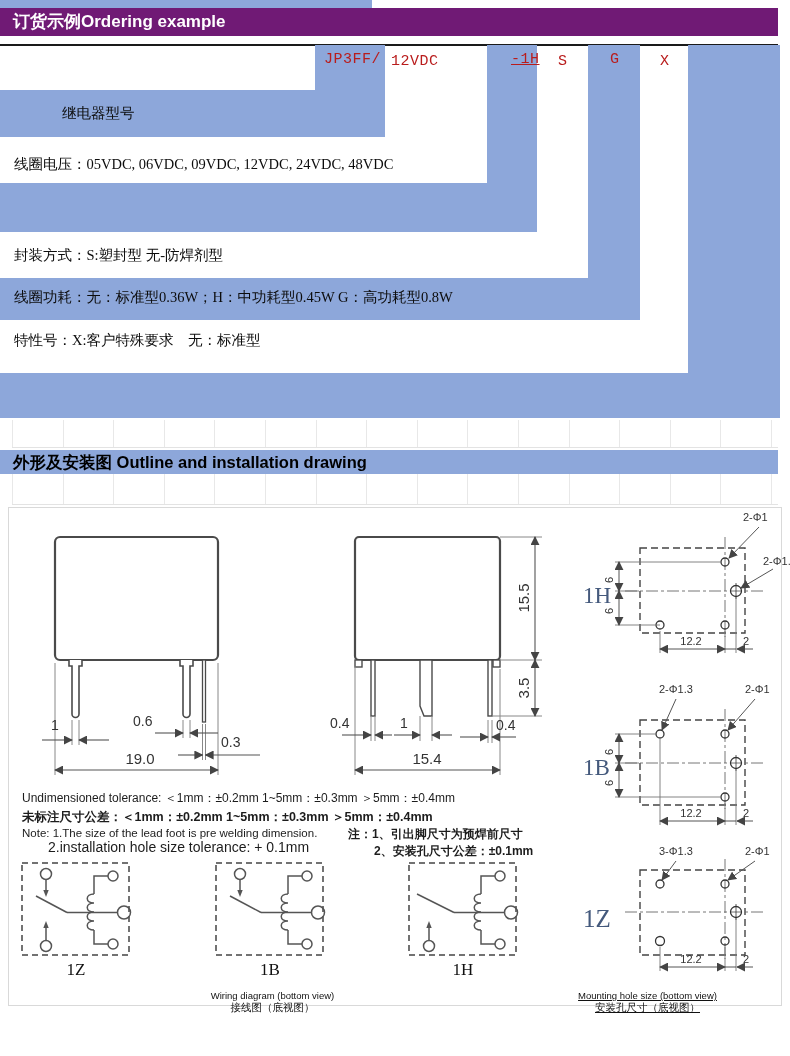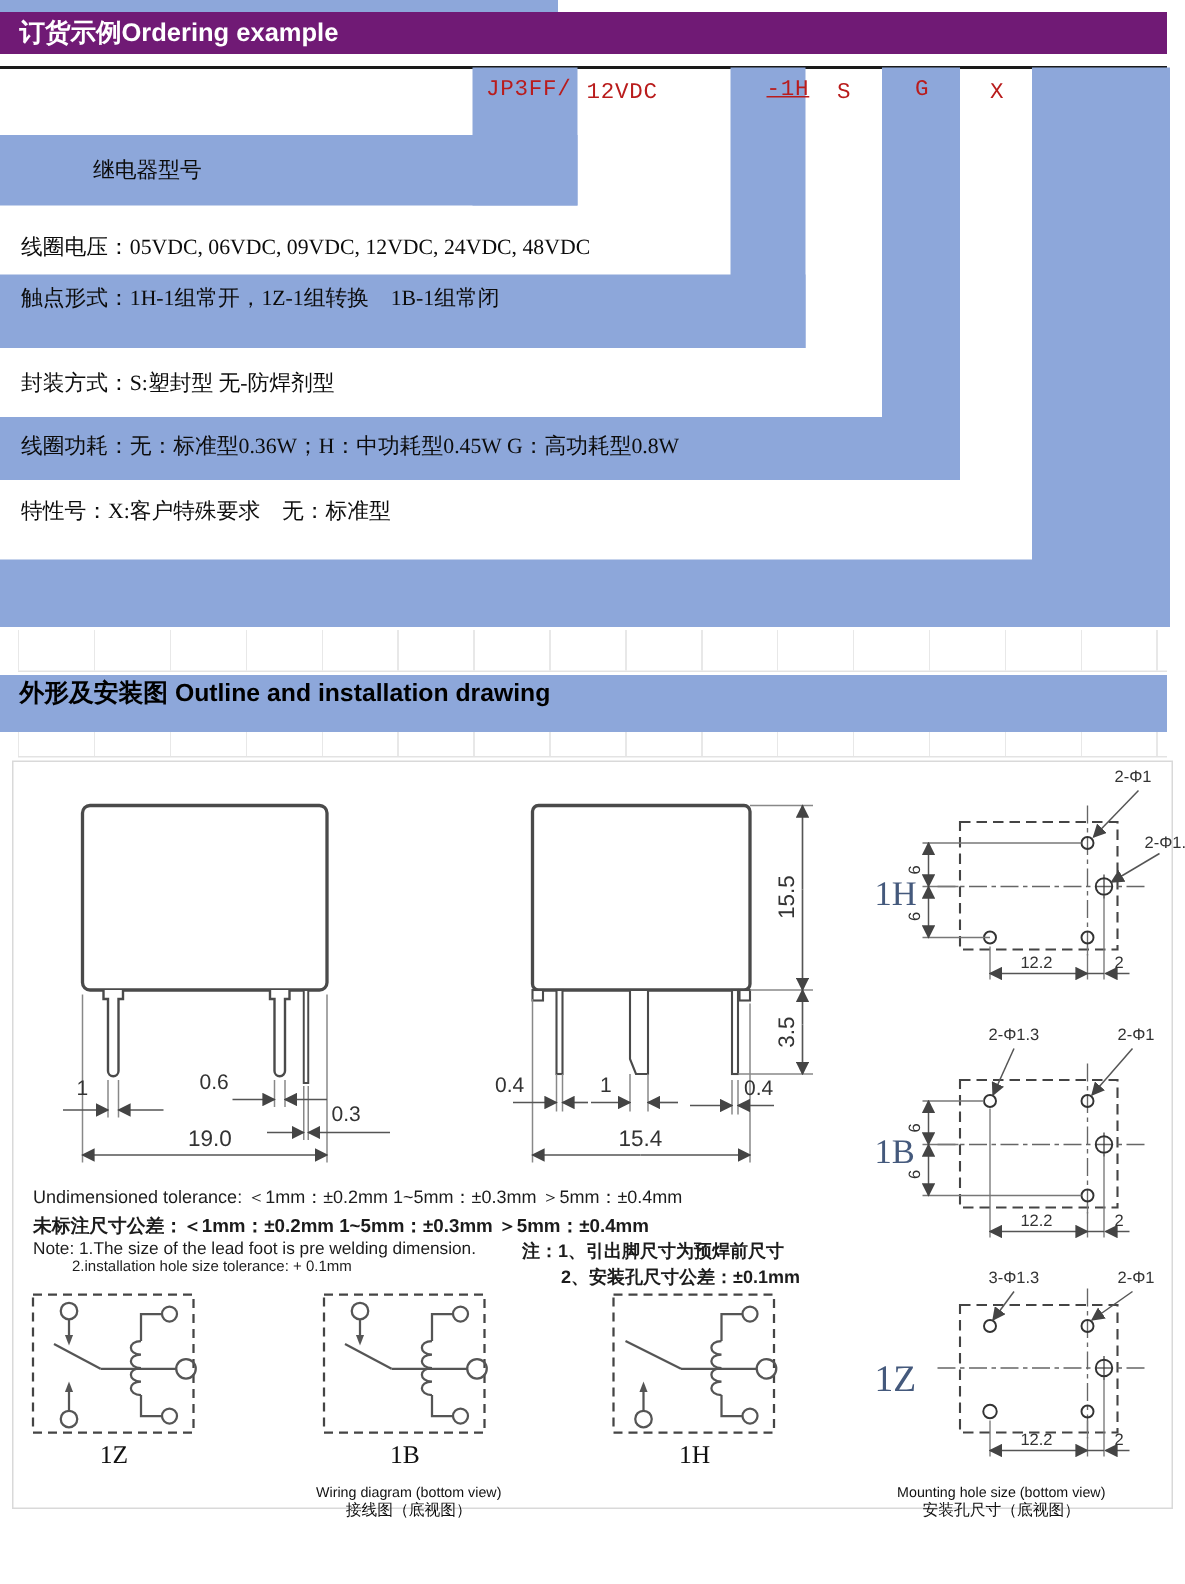--- a/index.html
+++ b/index.html
@@ -7,29 +7,29 @@
         font-family:"Liberation Sans",sans-serif;}
   .abs{position:absolute;}
   .bl{position:absolute;background:#8da7da;}
   .topstrip{left:0;top:0;width:372px;height:8px;}
   .bar1{left:0;top:8px;width:778px;height:28px;background:#701a75;color:#fff;
         font-weight:bold;font-size:17px;line-height:28px;padding-left:13px;box-sizing:border-box;}
   .thinline{left:0;top:44px;width:778px;height:2px;background:#1a1a1a;}
   .code{position:absolute;font-family:"Liberation Mono",monospace;font-size:15px;color:#b91c1c;letter-spacing:.5px;}
   .row-label{position:absolute;font-family:"Liberation Serif",serif;font-size:14.5px;color:#0c0c0c;white-space:nowrap;}
   .gridband{position:absolute;background-image:repeating-linear-gradient(to right,#e8e8e8 0,#e8e8e8 1px,transparent 1px,transparent 50.6px);border-bottom:1px solid #e3e3e3;}
-  .bar2{left:0;top:450px;width:778px;height:38px;background:#8da7da;color:#000;
+  .bar2{left:0;top:450px;width:778px;height:24px;background:#8da7da;color:#000;
         font-weight:bold;font-size:16.5px;line-height:24px;padding-left:13px;box-sizing:border-box;}
   .drawbox{left:8px;top:507px;width:772px;height:497px;border:1px solid #d9d9d9;background:#fff;}
   .tol{position:absolute;white-space:nowrap;color:#1c1c1c;}
   .tol .en{font-size:12px;}
   .tol .zh{font-size:12.5px;font-weight:bold;margin-top:2px;}
   .note{position:absolute;white-space:nowrap;color:#1c1c1c;}
   .note .l1{font-size:11.5px;}
-  .note .l2{font-size:10px;padding-left:26px;}
+  .note .l2{font-size:14px;padding-left:26px;}
   .note.zh .l1,.note.zh .l2{font-size:12px;font-weight:bold;}
   .wlabel{position:absolute;width:60px;text-align:center;font-family:"Liberation Serif",serif;
           font-size:17px;color:#111;}
   .caption{position:absolute;text-align:center;color:#111;line-height:1.2;margin-top:12px;}
   .caption .en{font-size:9.5px;}
   .caption .zh{font-size:10.5px;}
   svg{position:absolute;overflow:visible;}
   svg text{font-family:"Liberation Sans",sans-serif;}
   .dim{font-size:14px;fill:#333;}
   .dimbig{font-size:15px;fill:#333;}
@@ -67,21 +67,20 @@
 
   <span class="code" style="left:324px;top:51px;">JP3FF/</span>
   <span class="code" style="left:391px;top:53px;text-align:center;">12VDC</span>
   <span class="code" style="left:511px;top:51px;text-decoration:underline;">-1H</span>
   <span class="code" style="left:558px;top:53px;">S</span>
   <span class="code" style="left:610px;top:51px;">G</span>
   <span class="code" style="left:660px;top:53px;">X</span>
 
   <span class="row-label" style="left:14px;top:104px;margin-left:48px;">继电器型号</span>
   <span class="row-label" style="left:14px;top:155px;">线圈电压：05VDC, 06VDC, 09VDC, 12VDC, 24VDC, 48VDC</span>
-  <span class="row-label" style="left:14px;top:189px;">触点形式：1H-1组常开，1Z-1组转换　1B-1组常闭</span>
   <span class="row-label" style="left:14px;top:246px;">封装方式：S:塑封型 无-防焊剂型</span>
   <span class="row-label" style="left:14px;top:288px;">线圈功耗：无：标准型0.36W；H：中功耗型0.45W G：高功耗型0.8W</span>
   <span class="row-label" style="left:14px;top:331px;">特性号：X:客户特殊要求　无：标准型</span>
 
   <div class="gridband" style="left:12px;top:420px;width:766px;height:27px;"></div>
   <div class="gridband" style="left:12px;top:474px;width:766px;height:30px;"></div>
 
   <div class="bar2 abs">
     <span>外形及安装图 Outline and installation drawing</span>
   </div>
@@ -357,18 +356,18 @@
   </svg>
 
   <div class="wlabel" style="left:46px;top:960px;">1Z</div>
   <div class="wlabel" style="left:240px;top:960px;">1B</div>
   <div class="wlabel" style="left:433px;top:960px;">1H</div>
 
   <div class="caption" style="left:190px;top:978px;width:165px;">
     <div class="en">Wiring diagram (bottom view)</div>
     <div class="zh">接线图（底视图）</div>
   </div>
-  <div class="caption" style="left:580px;top:978px;width:175px;">
+  <div class="caption" style="left:560px;top:978px;width:175px;text-decoration:underline;">
     <div class="en">Mounting hole size (bottom view)</div>
     <div class="zh">安装孔尺寸（底视图）</div>
   </div>
 
 </div>
 
 </body></html>

